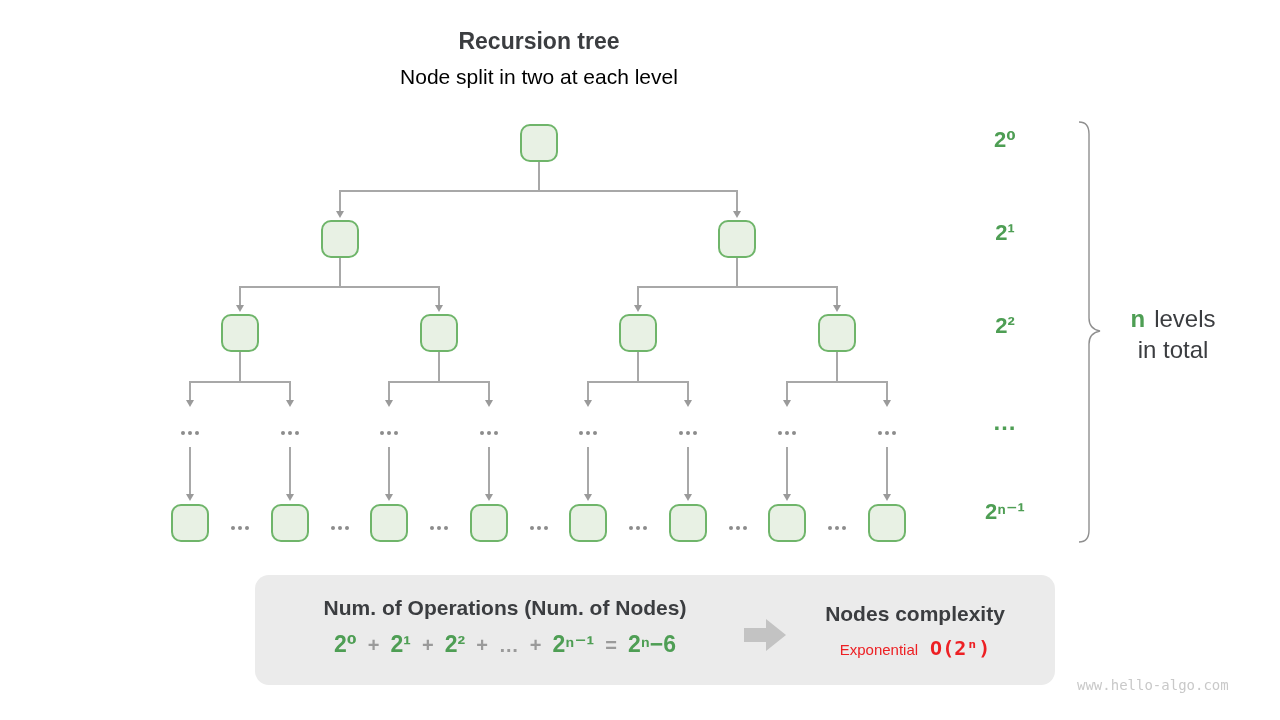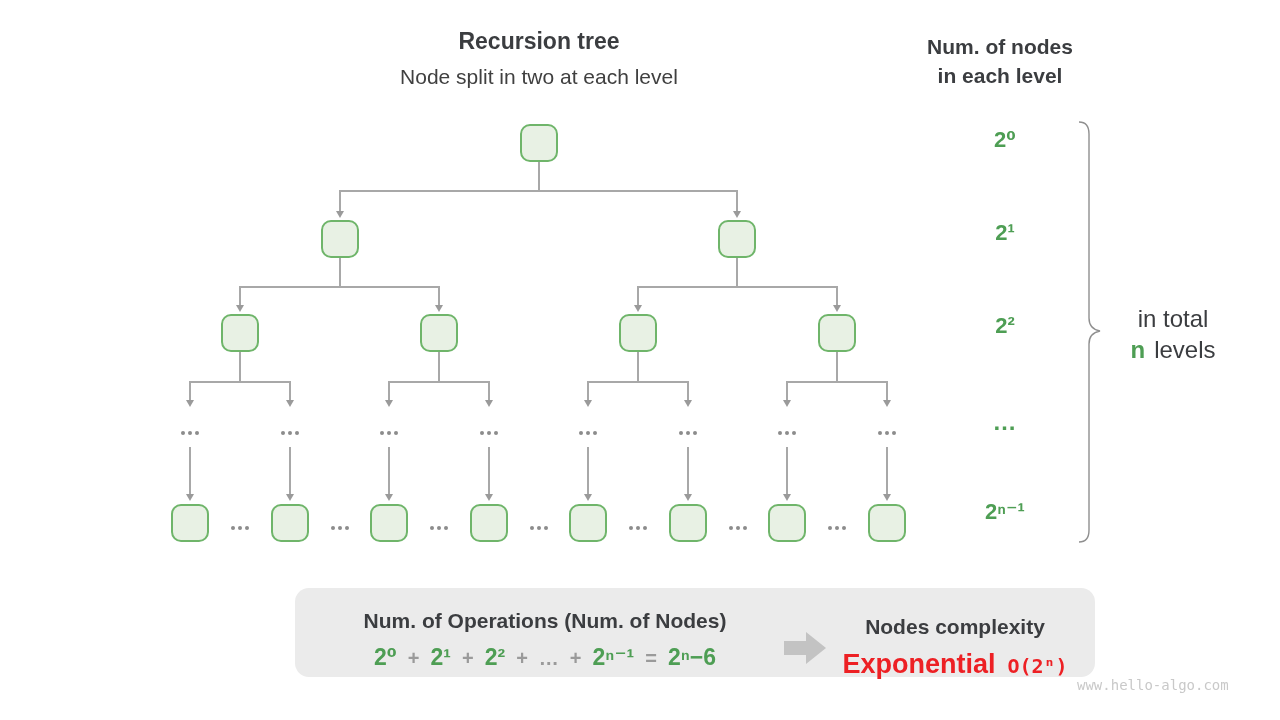--- a/index.html
+++ b/index.html
@@ -4,21 +4,21 @@
 <style>
   html,body{margin:0;padding:0;background:#fff;}
   #canvas{
     position:relative;width:1280px;height:720px;background:#ffffff;overflow:hidden;
     font-family:"Liberation Sans","DejaVu Sans",sans-serif;color:#3b3d40;padding-left:32px;
   }
   
   .title{position:absolute;left:339px;top:28px;width:400px;text-align:center;
     font-size:23px;font-weight:bold;color:#3b3d40;}
   .subtitle{position:absolute;left:339px;top:65px;width:400px;text-align:center;
-    font-size:21px;font-weight:400;color:#404040;}
+    font-size:21px;font-weight:400;color:#000000;}
   .right-header{position:absolute;left:900px;top:32px;width:200px;text-align:center;
     font-size:21px;font-weight:bold;line-height:29px;color:#3b3d40;}
   
   .node{position:absolute;width:38px;height:38px;box-sizing:border-box;
     background:#e8f1e4;border:2.5px solid #6fb56a;border-radius:10px;}
   .vline{position:absolute;width:1.5px;background:#a8a8a8;}
   .hline{position:absolute;height:1.5px;background:#a8a8a8;}
   .ahead{position:absolute;width:0;height:0;
     border-left:4.5px solid transparent;border-right:4.5px solid transparent;
     border-top:7px solid #9a9a9a;}
@@ -26,57 +26,53 @@
   .dots i{display:block;width:4px;height:4px;border-radius:50%;background:#8c8c8c;}
   
   .lvl-label{position:absolute;left:955px;width:100px;text-align:center;
     font-size:22px;font-weight:bold;color:#4e9e54;}
   .lvl-dots{letter-spacing:1px;font-size:24px;}
   .brace-svg{position:absolute;left:1076px;top:120px;}
   .brace-text{position:absolute;left:1106px;top:303px;width:134px;text-align:center;
     font-size:24px;line-height:31px;color:#3b3d40;}
   .brace-text .n{color:#4e9e54;font-weight:bold;margin-right:9px;}
   
-  .sumbox{position:absolute;left:255px;top:588px;width:800px;height:89px;
-    background:#ebebeb;border-radius:14px;margin-left:40px;}
+  .sumbox{position:absolute;left:255px;top:575px;width:800px;height:110px;
+    background:#ebebeb;border-radius:14px;}
   .ops-title{position:absolute;left:0;top:21px;width:500px;text-align:center;
     font-size:21px;font-weight:bold;color:#3b3d40;}
   .formula{position:absolute;left:0;top:56px;width:500px;display:flex;
     justify-content:center;align-items:baseline;gap:11px;}
   .tg{font-size:23px;font-weight:bold;color:#4e9e54;}
   .to{font-size:20px;font-weight:600;color:#9a9a9a;}
   .block-arrow{position:absolute;left:489px;top:44px;width:44px;height:32px;}
   .block-arrow .bar{position:absolute;left:0;top:9px;width:22px;height:14px;background:#c3c3c3;}
   .block-arrow .tip{position:absolute;left:22px;top:0;width:0;height:0;
     border-top:16px solid transparent;border-bottom:16px solid transparent;
     border-left:20px solid #c3c3c3;}
   .time-title{position:absolute;left:520px;top:27px;width:280px;text-align:center;
     font-size:21px;font-weight:bold;color:#3b3d40;}
   .complexity{position:absolute;left:520px;top:61px;width:280px;display:flex;
     justify-content:center;align-items:baseline;gap:12px;}
-  .red-b{font-size:27px;font-weight:bold;color:#ed2024;}
+  .red-b{font-size:15px;font-weight:normal;color:#ed2024;}
   .red-m{font-family:"DejaVu Sans Mono","Liberation Mono",monospace;
     font-size:20px;font-weight:bold;color:#ed2024;}
   
   .watermark{position:absolute;left:1077px;top:677px;
     font-family:"DejaVu Sans Mono","Liberation Mono",monospace;
     font-size:14px;color:#c9c9c9;}
 </style>
 </head>
 <body>
 
 <div id="canvas">
 
   <div class="title">Recursion tree</div>
   <div class="subtitle">Node split in two at each level</div>
 
-  <div class="right-header">
-    <div>Num. of nodes</div>
-    <div>in each level</div>
-  </div>
 
   <div id="tree-layer">
       <div class="hline" style="left: 339.25px; top: 190.25px; width: 398.5px;"></div>
       <div class="hline" style="left: 239.25px; top: 286.25px; width: 200.5px;"></div>
       <div class="hline" style="left: 637.25px; top: 286.25px; width: 200.5px;"></div>
       <div class="hline" style="left: 189.25px; top: 381.25px; width: 101.5px;"></div>
       <div class="hline" style="left: 388.25px; top: 381.25px; width: 101.5px;"></div>
       <div class="hline" style="left: 587.25px; top: 381.25px; width: 101.5px;"></div>
       <div class="hline" style="left: 786.25px; top: 381.25px; width: 101.5px;"></div>
       <div class="vline" style="left: 538.25px; top: 162px; height: 29px;"></div>
@@ -226,22 +222,22 @@
   <div class="lvl-label" style="top:220px">2¹</div>
   <div class="lvl-label" style="top:313px">2²</div>
   <div class="lvl-label lvl-dots" style="top:408px">…</div>
   <div class="lvl-label" style="top:499px">2ⁿ⁻¹</div>
 
   <svg class="brace-svg" width="28" height="424" viewBox="0 0 28 424">
     <path d="M3,2 Q13,2 13,14 L13,198 Q13,209 24,211 Q13,213 13,224 L13,410 Q13,422 3,422" fill="none" stroke="#8f8f8f" stroke-width="1.4"></path>
   </svg>
 
   <div class="brace-text">
+    <div><span class="n">n</span><span>levels</span></div>
     <div>in total</div>
-    <div><span class="n">n</span><span>levels</span></div>
   </div>
 
   <div class="sumbox">
     <div class="ops-title">Num. of Operations (Num. of Nodes)</div>
     <div class="formula">
       <span class="tg">2⁰</span>
       <span class="to">+</span>
       <span class="tg">2¹</span>
       <span class="to">+</span>
       <span class="tg">2²</span>

